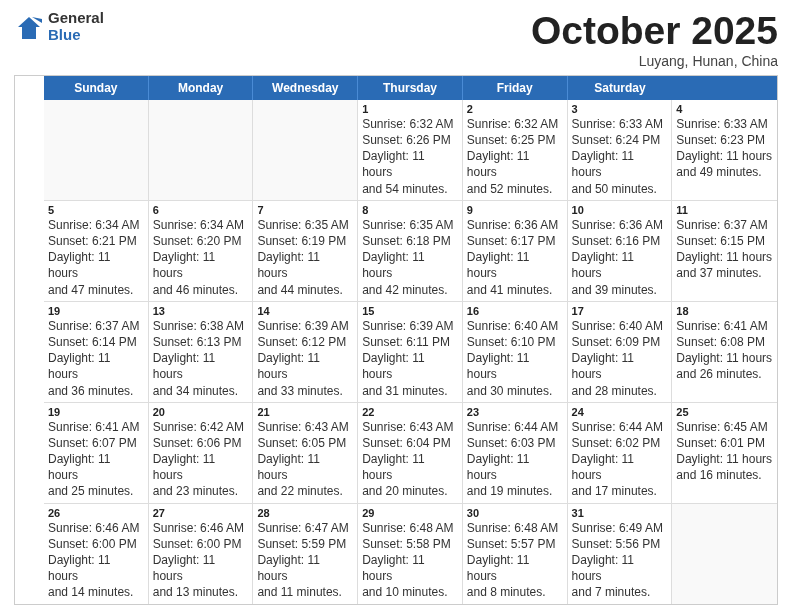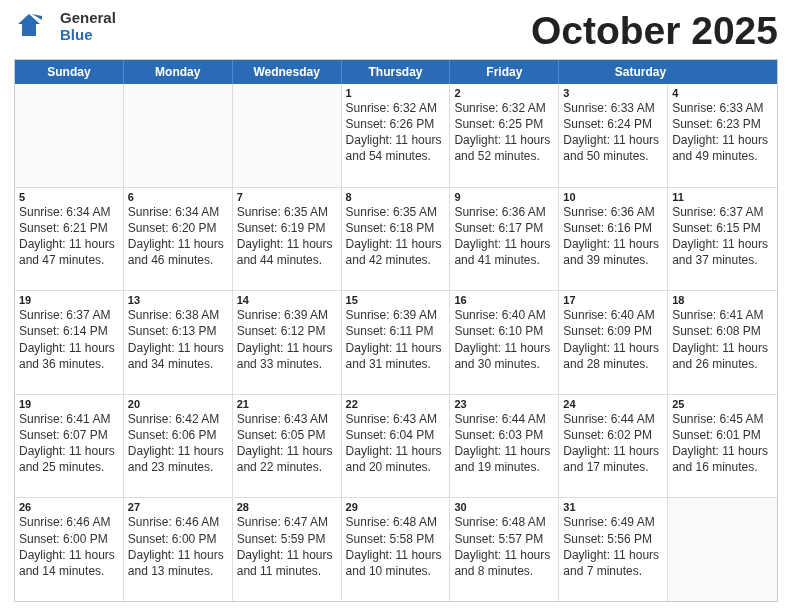--- a/index.html
+++ b/index.html
@@ -18,22 +18,22 @@
       padding: 10px 14px 10px 14px;
     }
     .header {
       display: flex;
       justify-content: space-between;
       align-items: flex-start;
       margin-bottom: 6px;
     }
     .logo {
       display: flex;
-      align-items: flex-start;
-      gap: 16px;
+      align-items: flex-end;
+      gap: 4px;
     }
     .logo-text {
       display: flex;
       flex-direction: column;
       line-height: 1.1;
     }
     .logo-general {
       font-size: 15px;
       font-weight: bold;
       color: #333;
@@ -58,35 +58,36 @@
     }
     .title-location {
       font-size: 14px;
       color: #444;
     }
     .calendar {
       flex: 1;
       display: flex;
       flex-direction: column;
       border: 1px solid #ccc;
+      padding-left: 29px;
     }
     .cal-header-row {
       display: grid;
       grid-template-columns: repeat(7, 1fr);
       background: #2a6bb5;
     }
     .cal-header-cell {
       color: #fff;
       font-size: 12px;
       font-weight: bold;
       text-align: center;
       padding: 5px 2px;
       border-right: 1px solid #4a8bd5;
     }
-    .cal-header-cell:last-child { border-right: none; text-align: right; }
+    .cal-header-cell:last-child { border-right: none; }
     .cal-body {
       flex: 1;
       display: flex;
       flex-direction: column;
     }
     .cal-row {
       display: grid;
       grid-template-columns: repeat(7, 1fr);
       flex: 1;
       border-bottom: 1px solid #ddd;
@@ -125,20 +126,21 @@
         <polygon points="15,4 26,14 22,14 22,26 8,26 8,14 4,14" fill="#2a6bb5"></polygon>
         <polygon points="18,4 28,10 28,6" fill="#2a6bb5"></polygon>
       </svg>
       <div class="logo-text">
         <span class="logo-general">General</span>
         <span class="logo-blue">Blue</span>
       </div>
     </div>
     <div class="title-block">
       <div class="title-month">October 2025</div>
+      <div class="title-location">Luyang, Hunan, China</div>
     </div>
   </div>
 
   <div class="calendar">
     <div class="cal-header-row">
     <div class="cal-header-cell">Sunday</div>
         <div class="cal-header-cell">Monday</div>
         <div class="cal-header-cell">Wednesday</div>
         <div class="cal-header-cell">Thursday</div>
         <div class="cal-header-cell">Friday</div>

